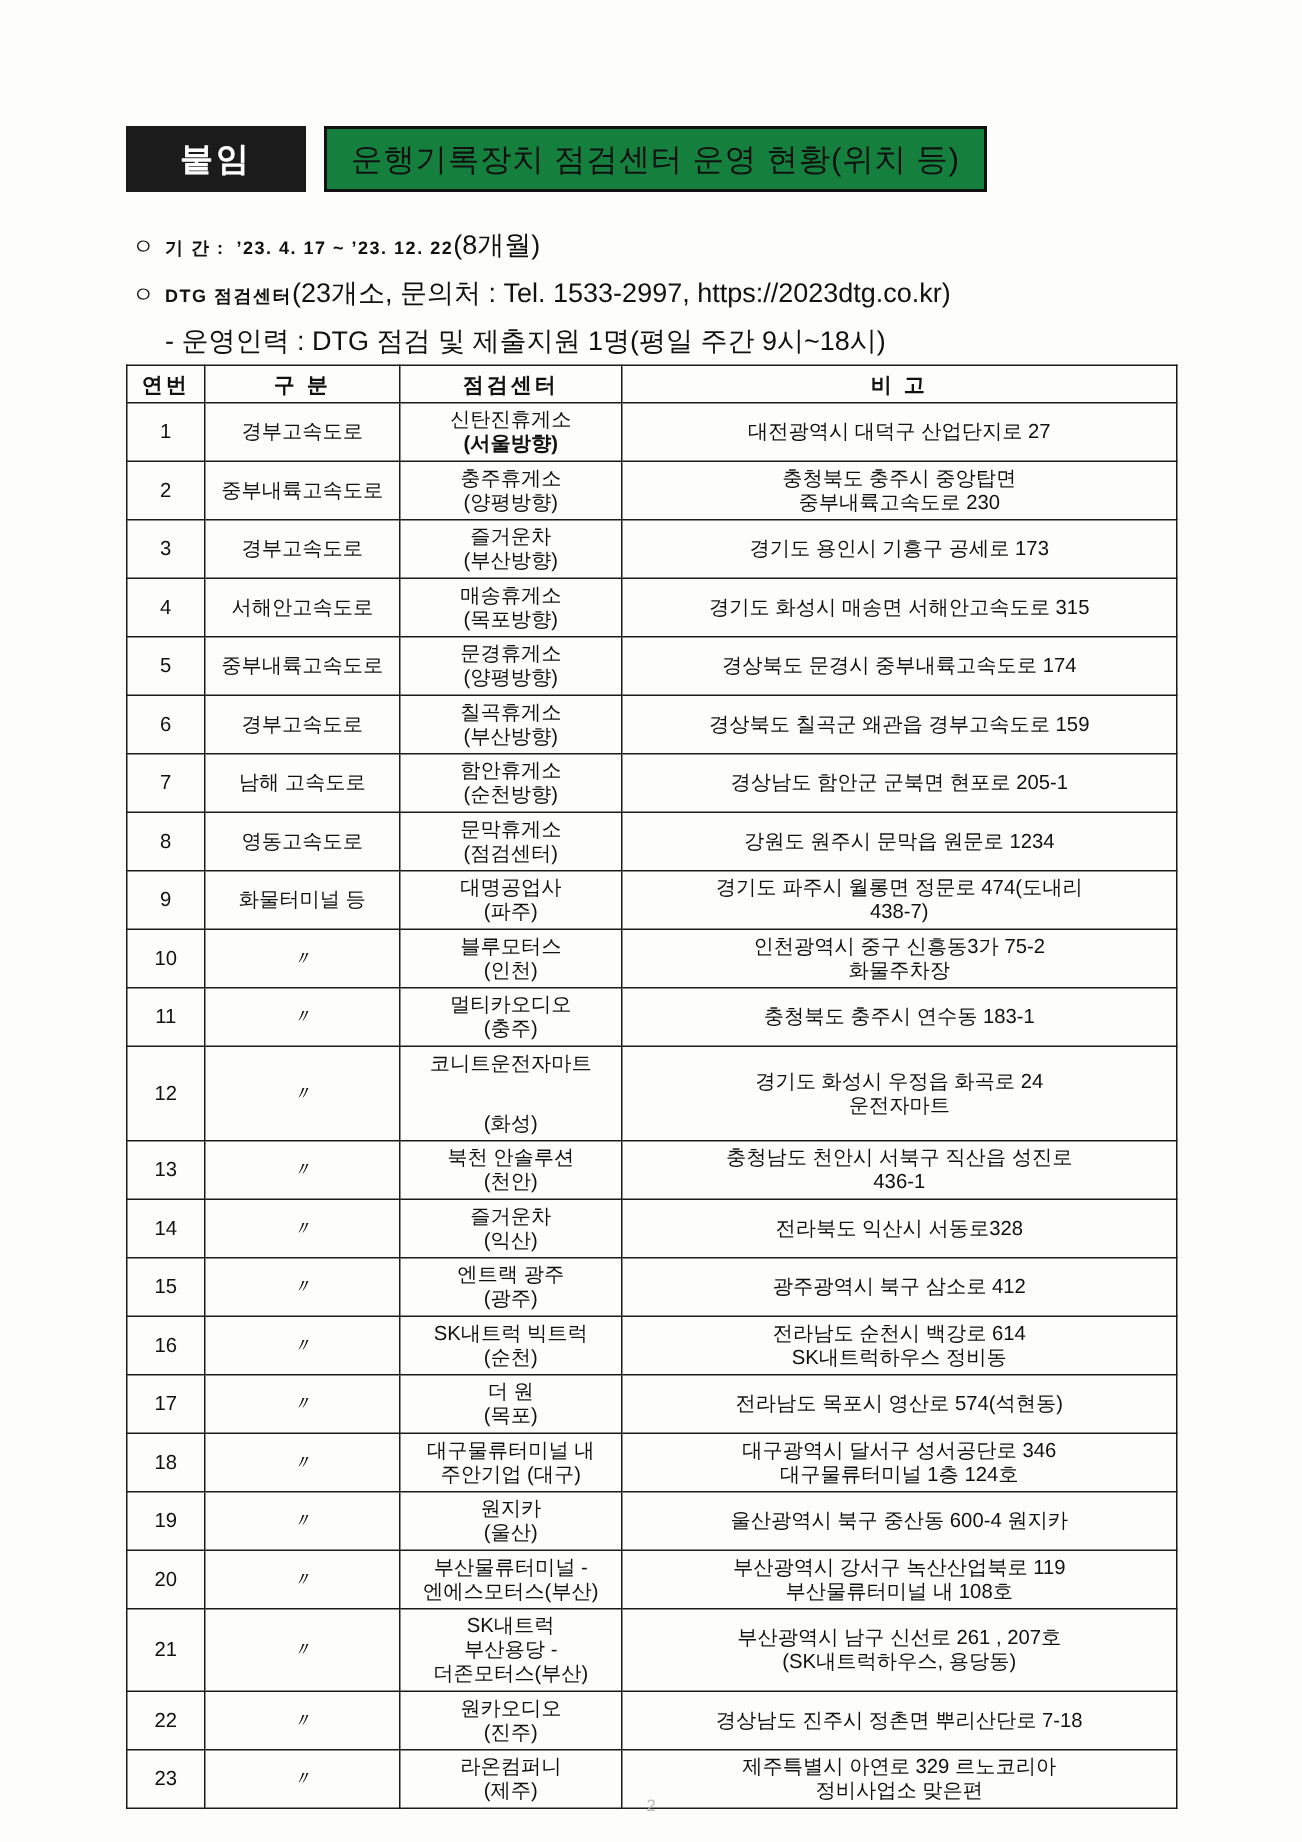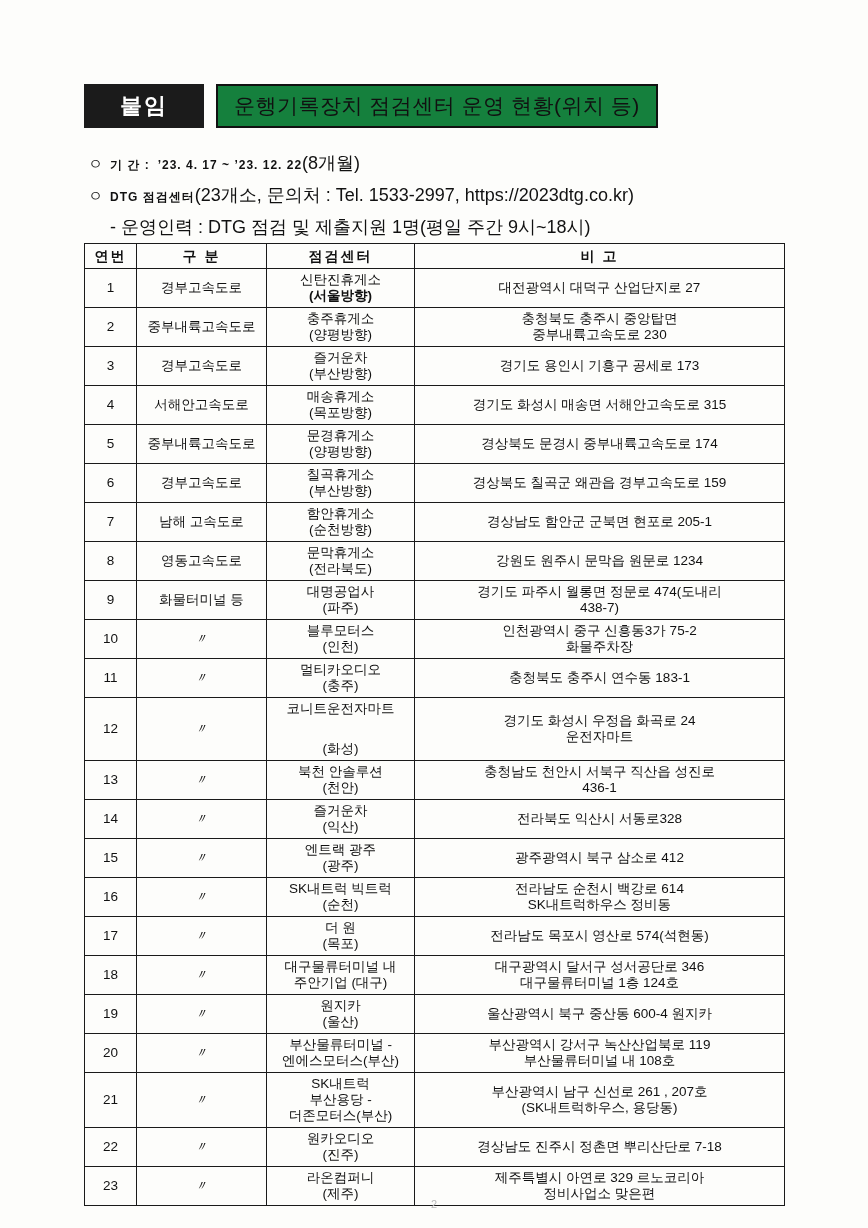--- a/index.html
+++ b/index.html
@@ -245,21 +245,21 @@
           </td>
           <td class="cell2">
             <span>경상남도 함안군 군북면 현포로 205-1</span>
           </td>
         </tr>
         <tr>
           <td>8</td>
           <td>영동고속도로</td>
           <td class="cell2">
             <span>문막휴게소</span>
-            <span style="white-space: pre-line;">(전라북도)</span>
+            <span style="white-space: pre-line;">(점검센터)</span>
           </td>
           <td class="cell2">
             <span>강원도 원주시 문막읍 원문로 1234</span>
           </td>
         </tr>
         <tr>
           <td>9</td>
           <td>화물터미널 등</td>
           <td class="cell2">
             <span>대명공업사</span>

